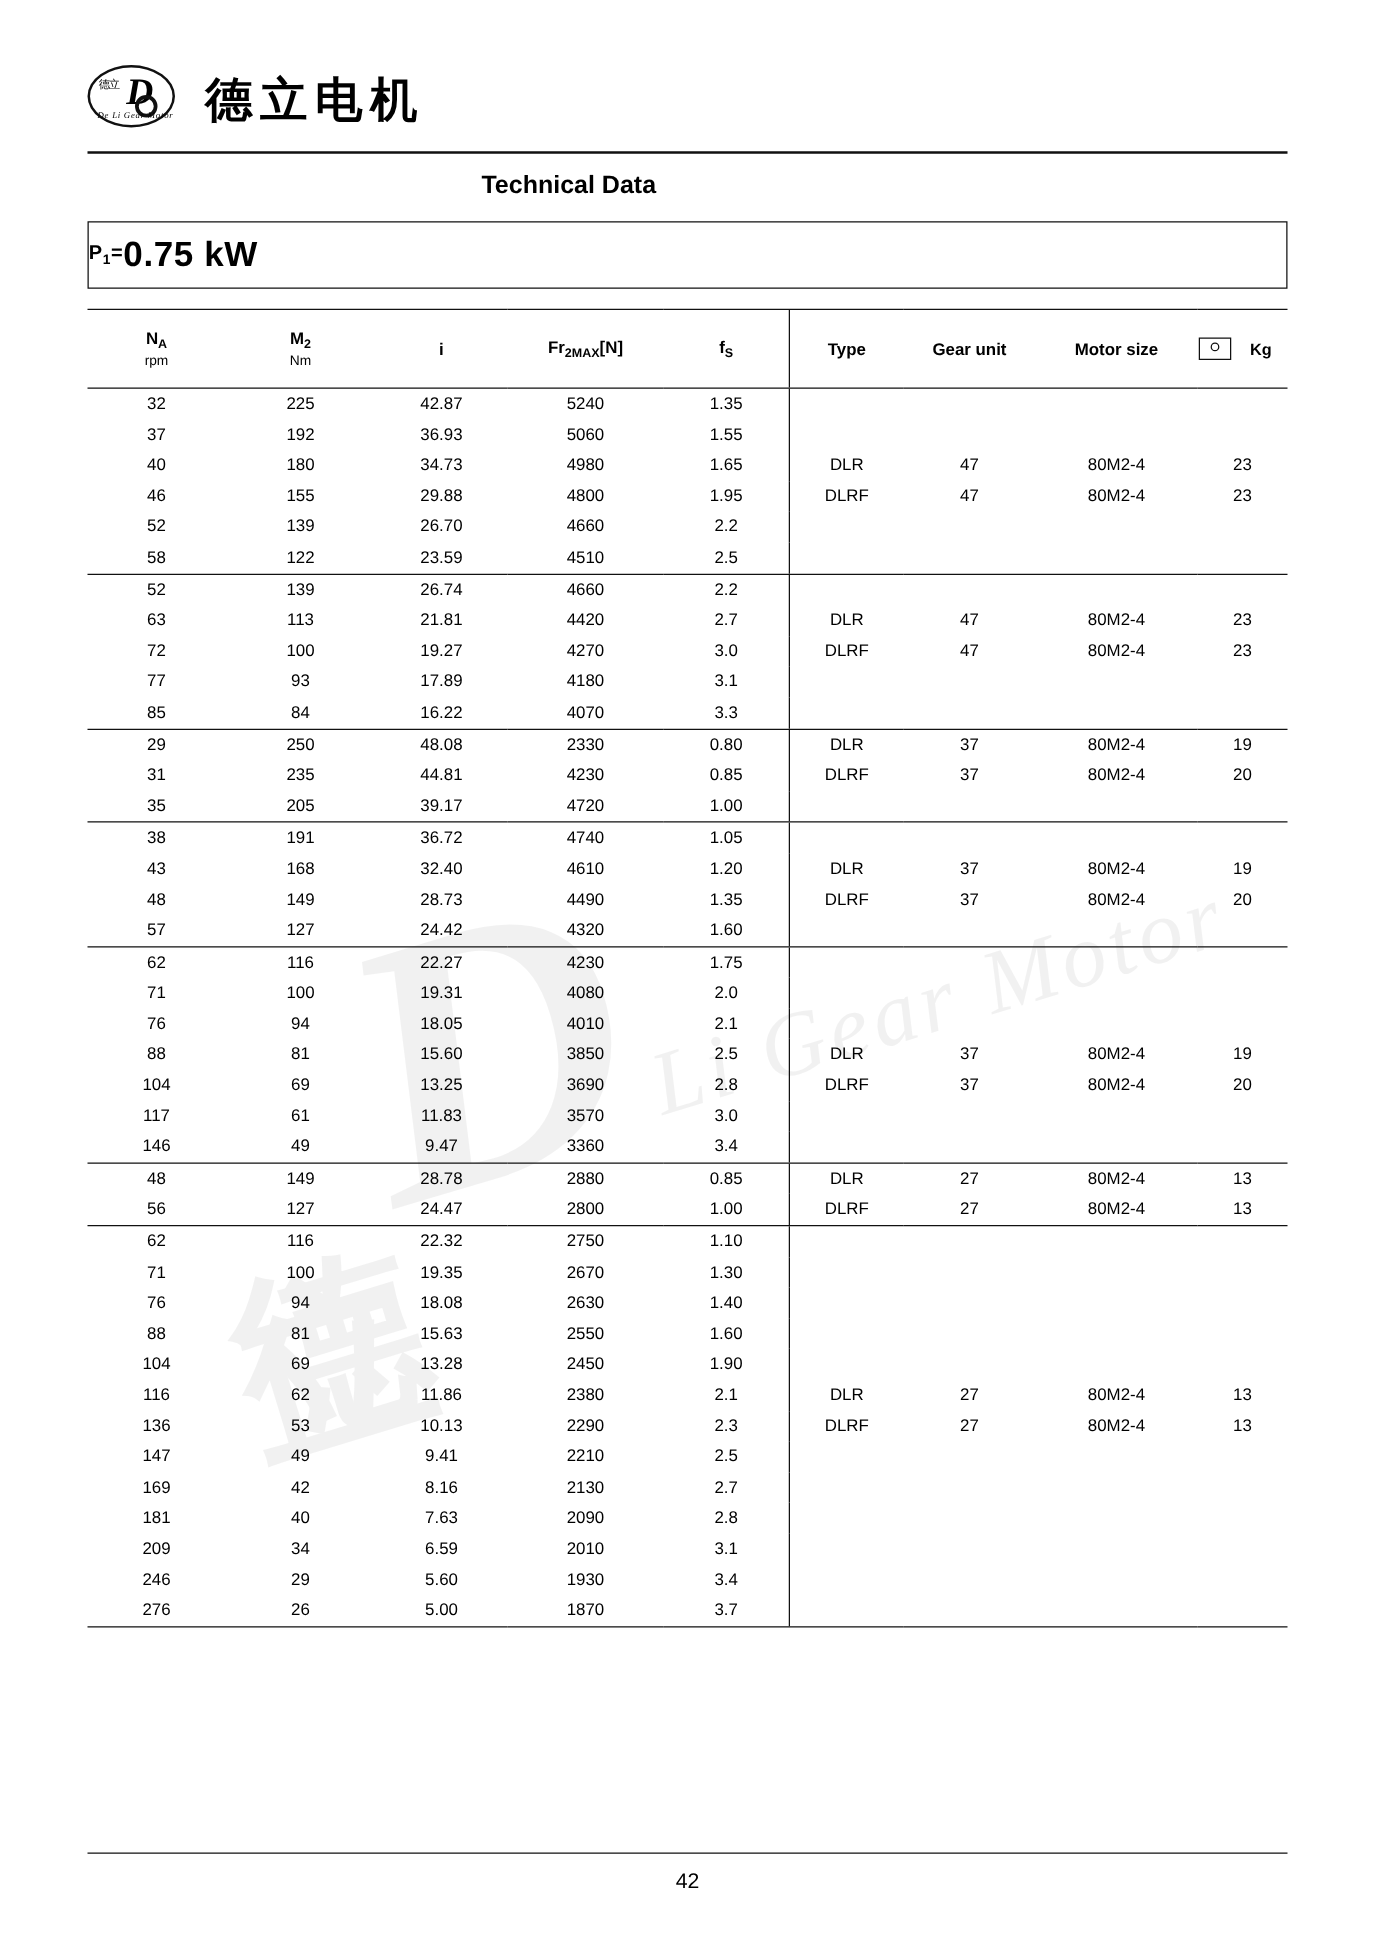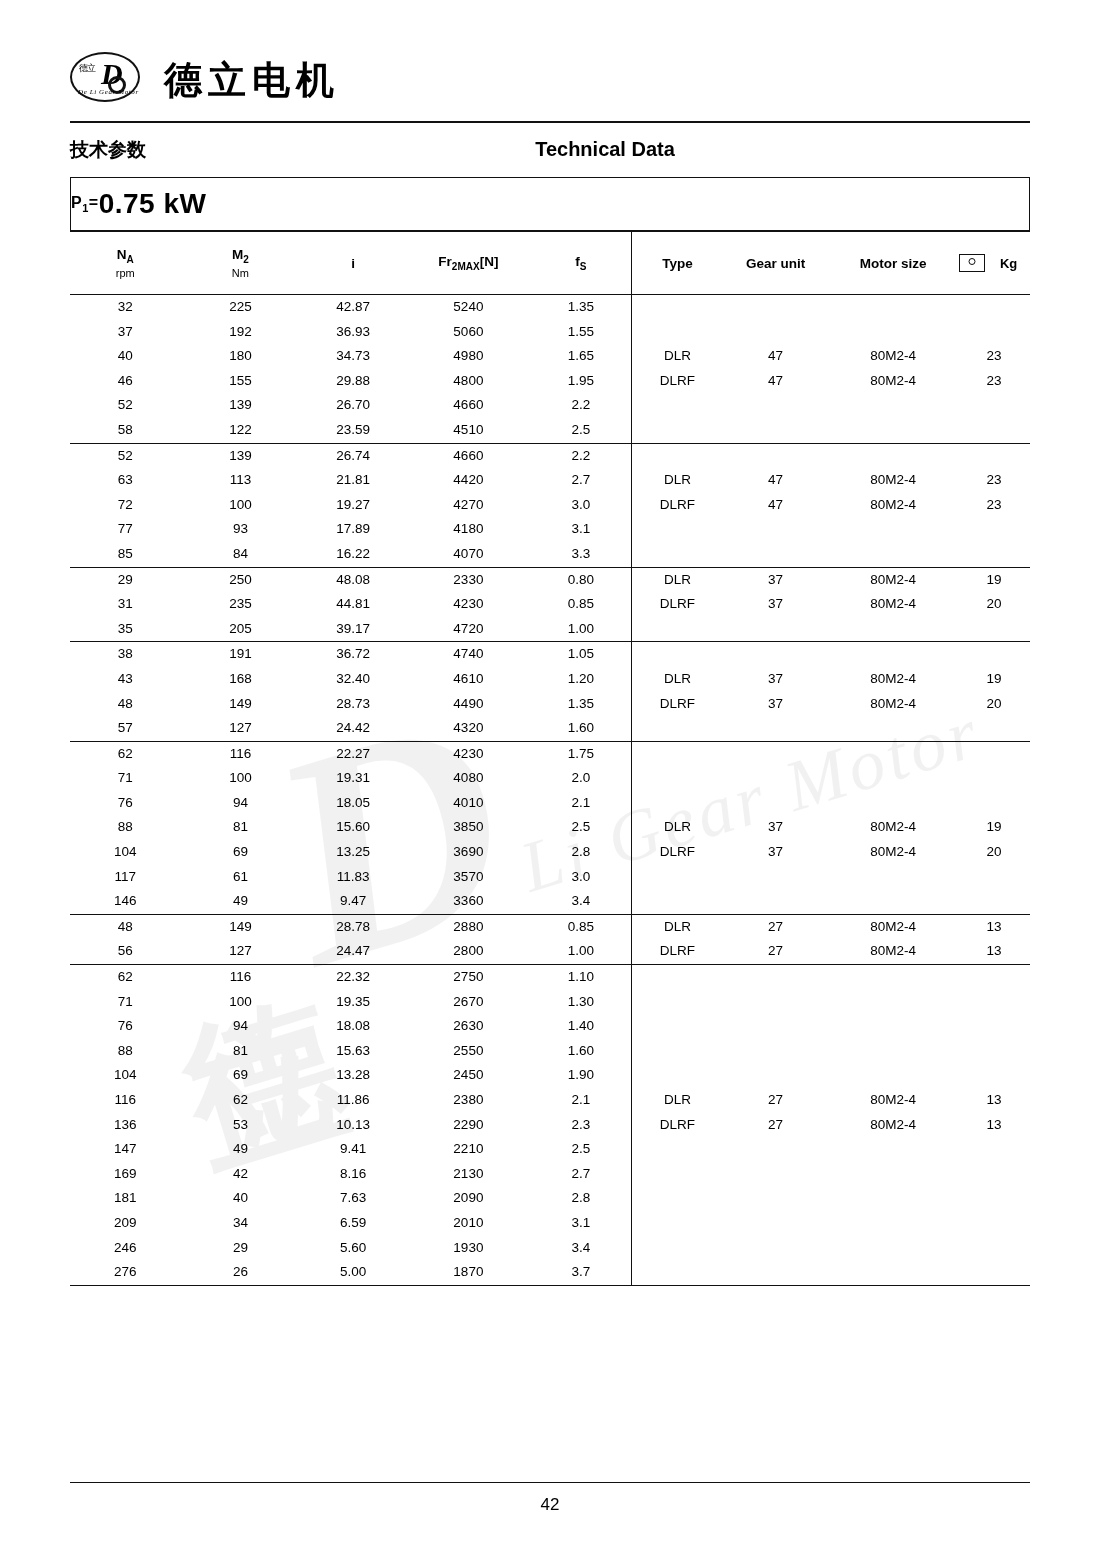--- a/index.html
+++ b/index.html
@@ -132,21 +132,21 @@
   .power-box .val {
     font-size: 28px;
     font-weight: bold;
     letter-spacing: .5px;
   }
 
   
   table.data {
     width: 100%;
     border-collapse: collapse;
-    margin-top: 0;
+    margin-top: 16px;
     table-layout: fixed;
   }
   table.data th, table.data td {
     text-align: center;
     vertical-align: middle;
     font-size: 13.5px;
   }
   thead th {
     border-top: 1.5px solid #111;
     border-bottom: 1.5px solid #111;
@@ -281,21 +281,20 @@
         <div class="cn-small">德立</div>
         <div class="d-letter">D</div>
         <div class="gear"></div>
         <div class="sub">De Li Gear Motor</div>
       </div>
       <div class="brand-cn">德立电机</div>
     </div>
     <div class="header-rule"></div>
 
     <div class="title-row">
-      <div class="title-cn">技术参数</div>
       <div class="title-en">Technical Data</div>
     </div>
 
     <div class="power-box">
       <span class="p1"><span>P</span><sub>1</sub><span>=</span></span>
         <span class="val">0.75 kW</span>
     </div>
 
     <table class="data">
       <colgroup>

